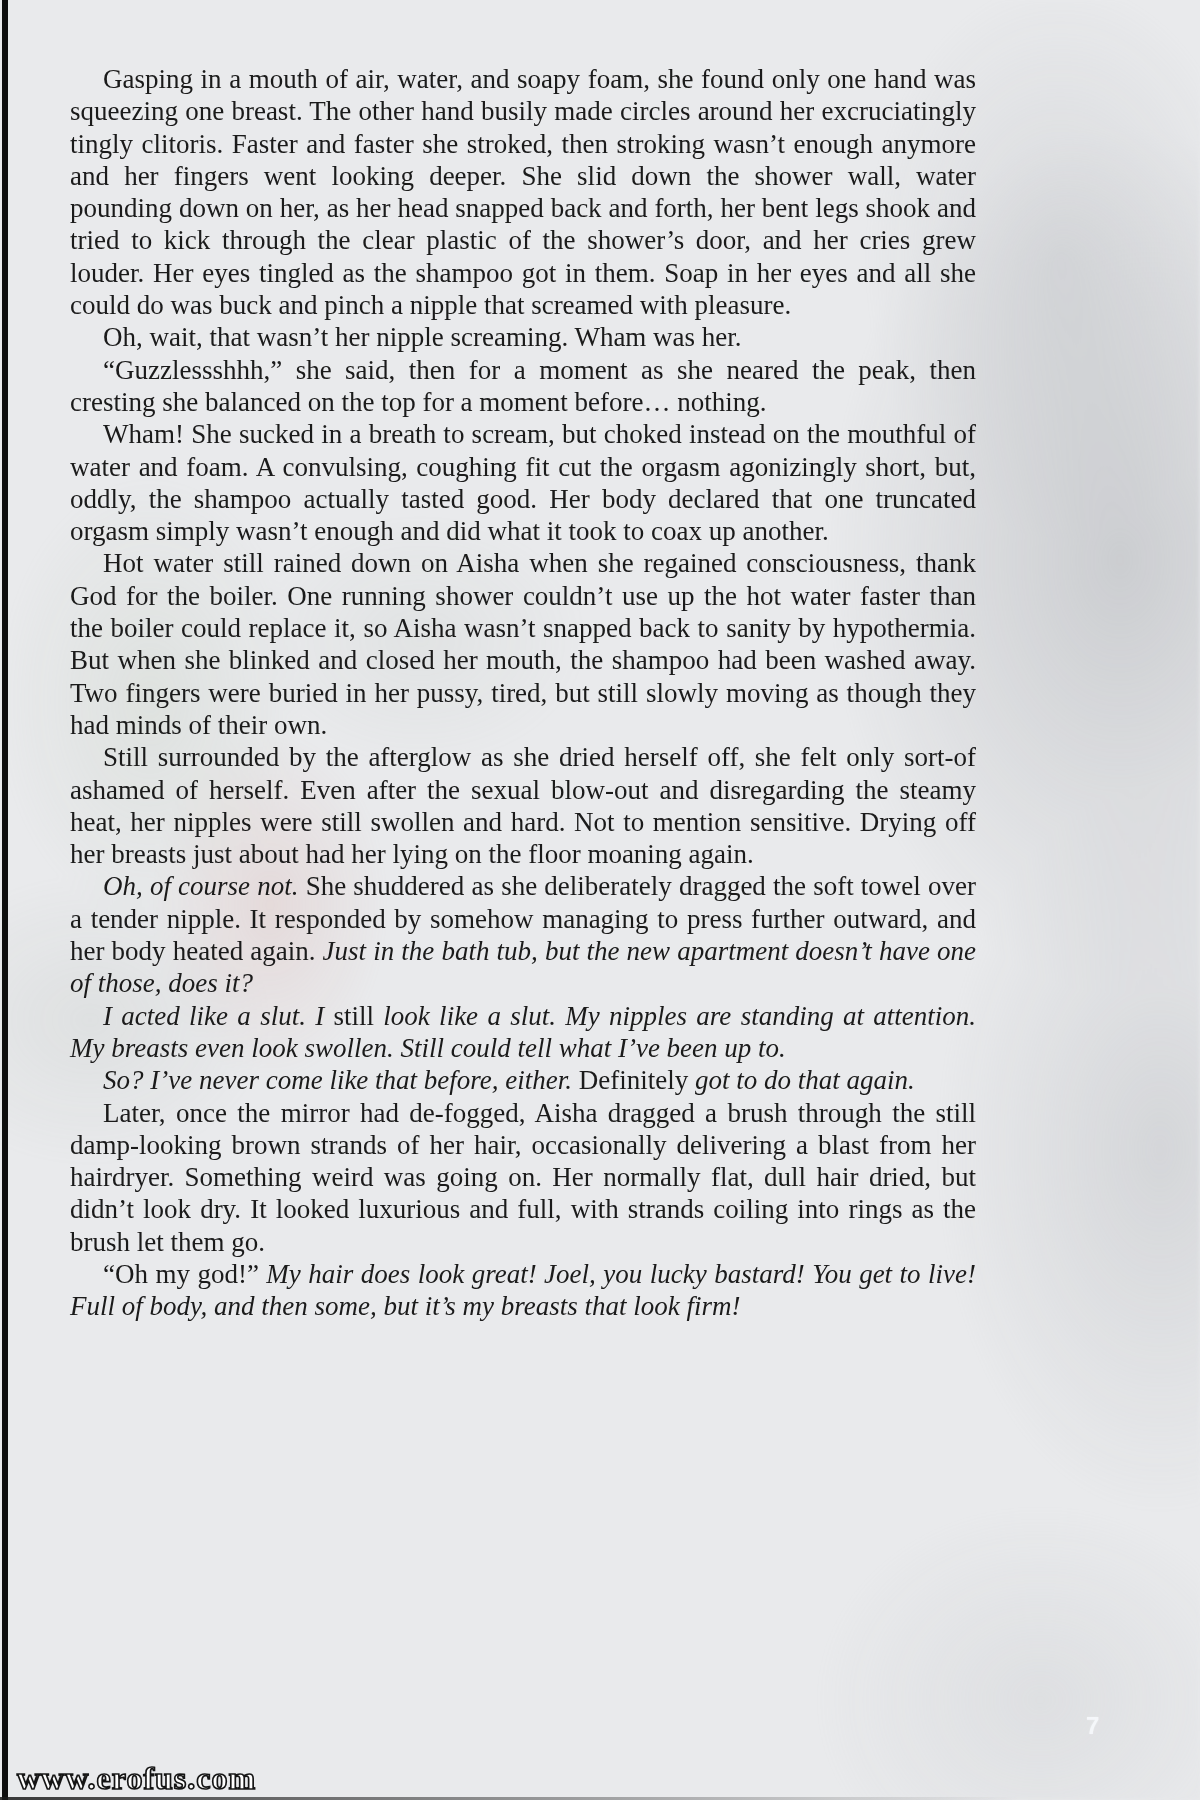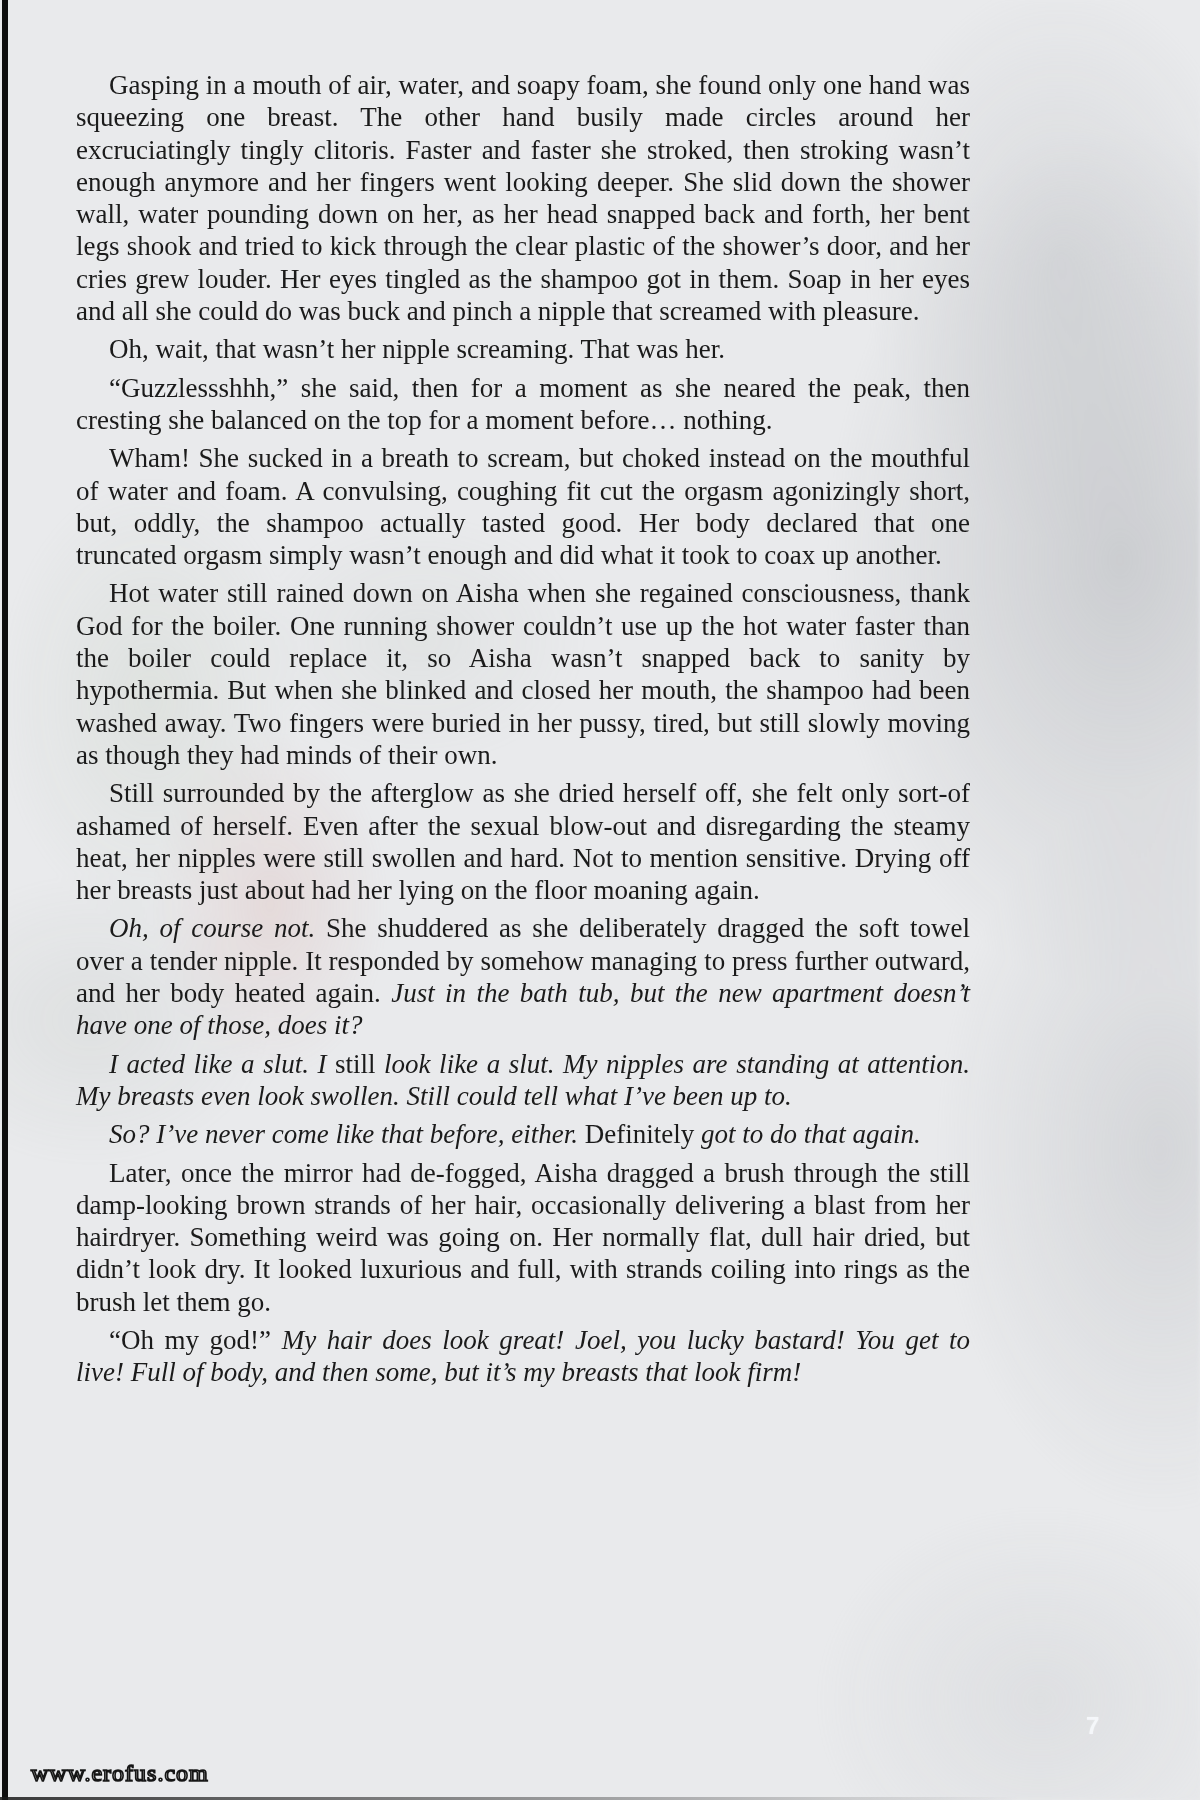--- a/index.html
+++ b/index.html
@@ -41,57 +41,57 @@
   .text-column {
     position: absolute;
     left: 70px; top: 63px;
     width: 906px;
     font-size: 27px;
     line-height: 32.3px;
     color: #1b1b1b;
     text-align: justify;
   }
   .text-column p {
-    margin: 6px;
+    margin: 0;
     text-indent: 33px;
   }
   .text-column .it { font-style: italic; }
 
   .page-number {
     position: absolute;
     left: 1086px; top: 1712px;
     font-family: "Liberation Sans", sans-serif;
     font-weight: bold;
     font-size: 24px;
     color: #f5f7fa;
     text-shadow: 0 0 2px rgba(255,255,255,0.35);
   }
 
   .watermark {
     position: absolute;
-    left: 31px; top: 1760px;
+    left: 17px; top: 1760px;
     font-family: "Liberation Serif", serif;
-    font-weight: normal;
-    font-size: 24px;
+    font-weight: bold;
+    font-size: 32px;
     letter-spacing: 1px;
     color: #ffffff;
     -webkit-text-stroke: 1.7px #151515;
     white-space: nowrap;
   }
 </style>
 </head>
 <body>
 
 <div class="page">
   <div class="ghost"></div>
   <div class="left-border"></div>
   <div class="bottom-border"></div>
   <div class="text-column" id="story">
       <p><span>Gasping in a mouth of air, water, and soapy foam, she found only one hand was squeezing one breast. The other hand busily made circles around her excruciatingly tingly clitoris. Faster and faster she stroked, then stroking wasn’t enough anymore and her fingers went looking deeper. She slid down the shower wall, water pounding down on her, as her head snapped back and forth, her bent legs shook and tried to kick through the clear plastic of the shower’s door, and her cries grew louder. Her eyes tingled as the shampoo got in them. Soap in her eyes and all she could do was buck and pinch a nipple that screamed with pleasure.</span></p>
-      <p><span>Oh, wait, that wasn’t her nipple screaming. That was her.</span></p>
+      <p><span>Oh, wait, that wasn’t her nipple screaming. Wham was her.</span></p>
       <p><span>“Guzzlessshhh,” she said, then for a moment as she neared the peak, then cresting she balanced on the top for a moment before… nothing.</span></p>
       <p><span>Wham! She sucked in a breath to scream, but choked instead on the mouthful of water and foam. A convulsing, coughing fit cut the orgasm agonizingly short, but, oddly, the shampoo actually tasted good. Her body declared that one truncated orgasm simply wasn’t enough and did what it took to coax up another.</span></p>
       <p><span>Hot water still rained down on Aisha when she regained consciousness, thank God for the boiler. One running shower couldn’t use up the hot water faster than the boiler could replace it, so Aisha wasn’t snapped back to sanity by hypothermia. But when she blinked and closed her mouth, the shampoo had been washed away. Two fingers were buried in her pussy, tired, but still slowly moving as though they had minds of their own.</span></p>
       <p><span>Still surrounded by the afterglow as she dried herself off, she felt only sort-of ashamed of herself. Even after the sexual blow-out and disregarding the steamy heat, her nipples were still swollen and hard. Not to mention sensitive. Drying off her breasts just about had her lying on the floor moaning again.</span></p>
       <p><span class="it">Oh, of course not.</span><span> She shuddered as she deliberately dragged the soft towel over a tender nipple. It responded by somehow managing to press further outward, and her body heated again. </span><span class="it">Just in the bath tub, but the new apartment doesn’t have one of those, does it?</span></p>
       <p><span class="it">I acted like a slut. I </span><span>still</span><span class="it"> look like a slut. My nipples are standing at attention. My breasts even look swollen. Still could tell what I’ve been up to.</span></p>
       <p><span class="it">So? I’ve never come like that before, either.</span><span> Definitely </span><span class="it">got to do that again.</span></p>
       <p><span>Later, once the mirror had de-fogged, Aisha dragged a brush through the still damp-looking brown strands of her hair, occasionally delivering a blast from her hairdryer. Something weird was going on. Her normally flat, dull hair dried, but didn’t look dry. It looked luxurious and full, with strands coiling into rings as the brush let them go.</span></p>
       <p><span>“Oh my god!” </span><span class="it">My hair does look great! Joel, you lucky bastard! You get to live! Full of body, and then some, but it’s my breasts that look firm!</span></p>
     </div>

